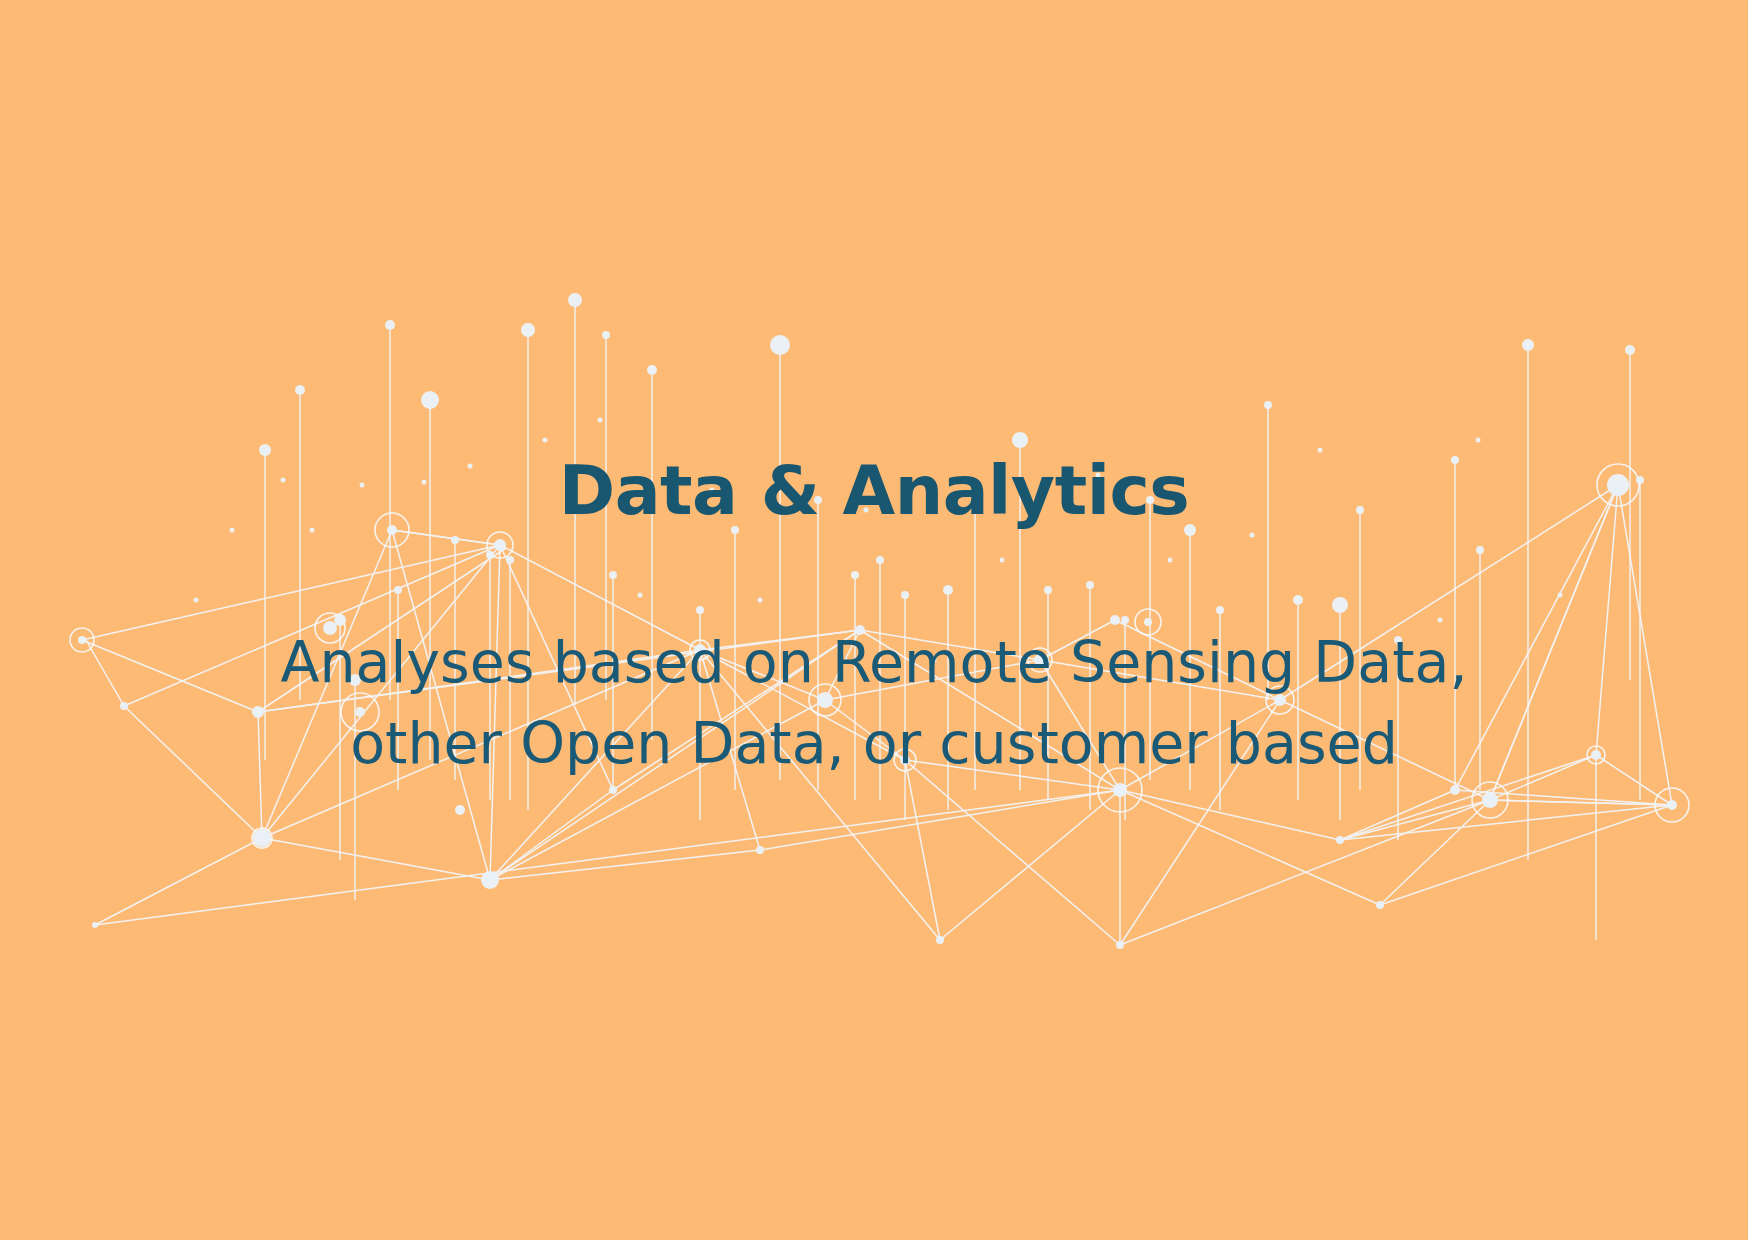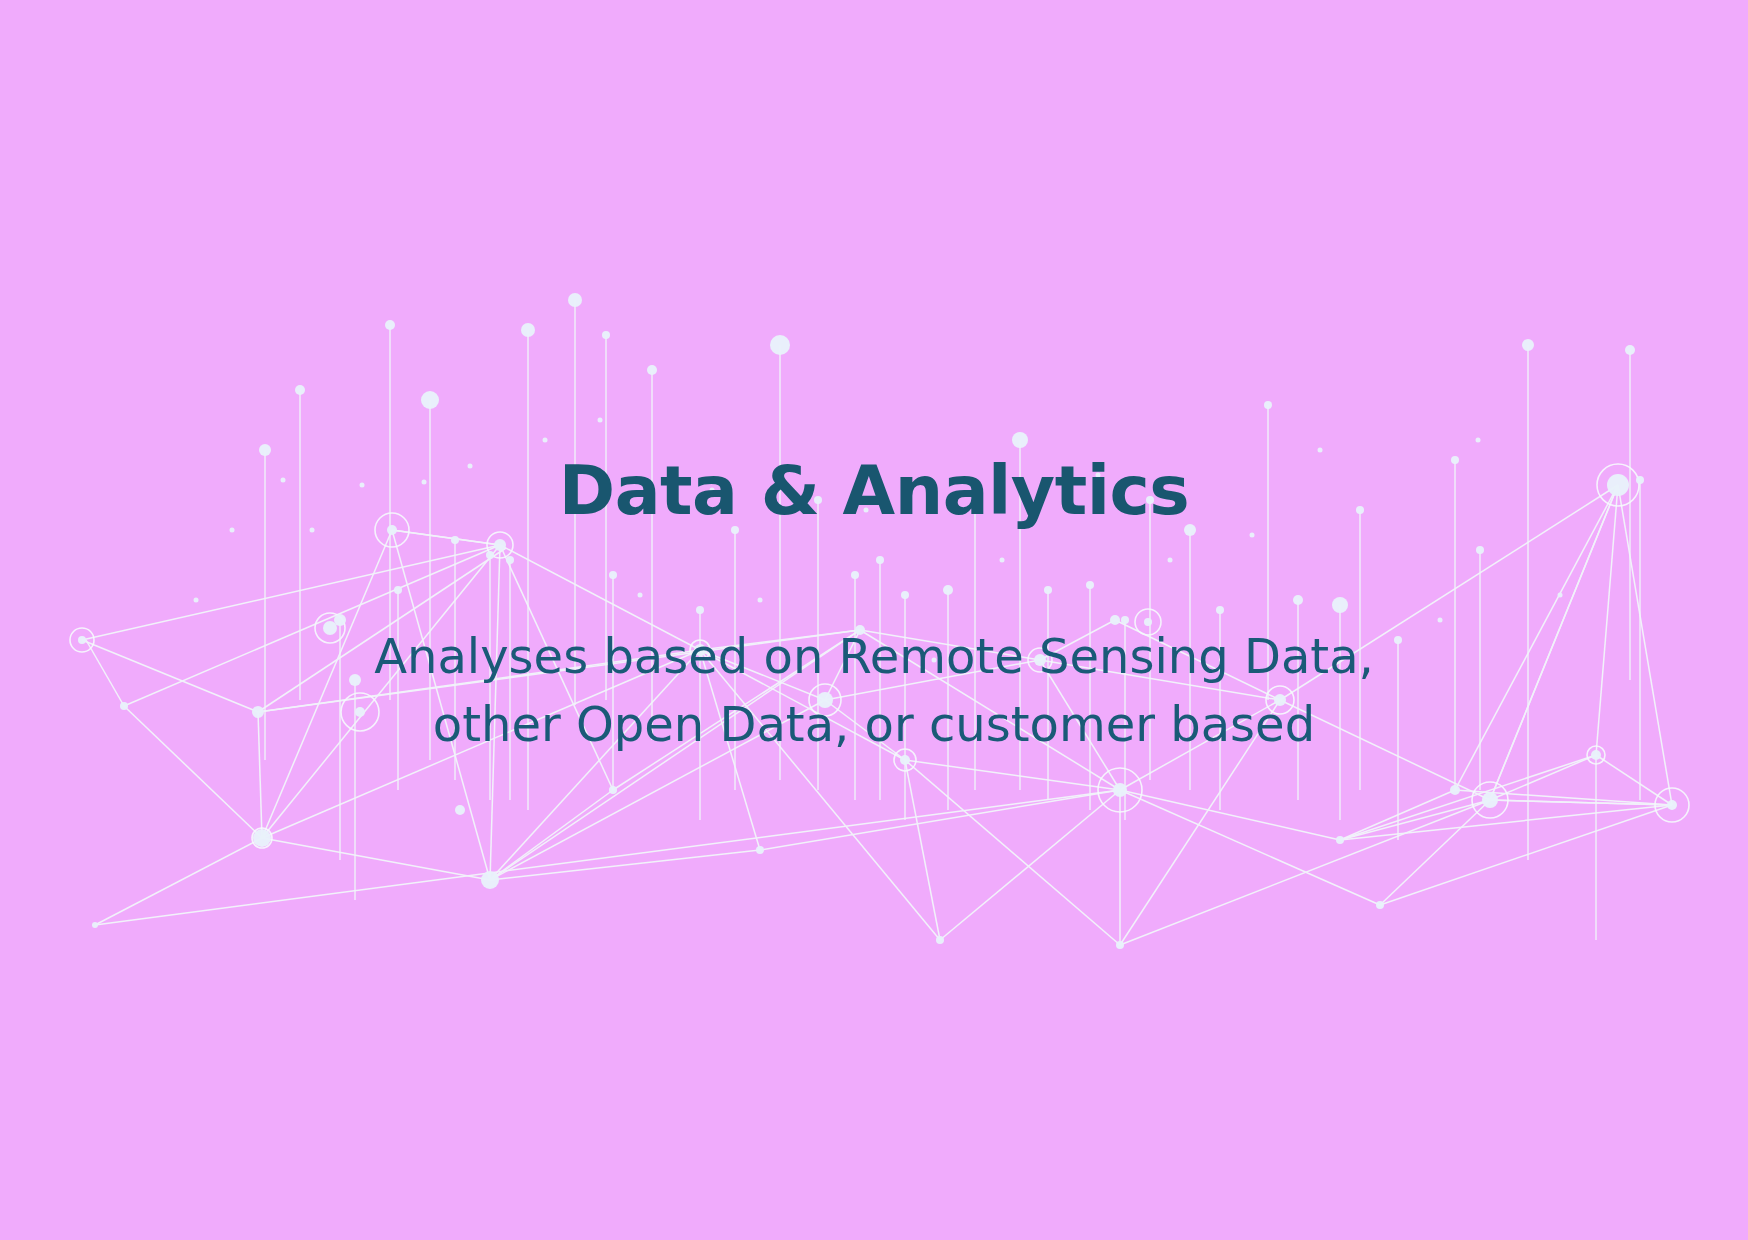--- a/index.html
+++ b/index.html
@@ -8,21 +8,21 @@
     padding: 0;
     background: #ced0d4;
   }
   body {
     font-family: "Liberation Sans", sans-serif;
   }
   #hero {
     position: relative;
     width: 1748px;
     height: 1240px;
-    background: #f0abfc;
+    background: #fdba74;
     overflow: hidden;
   }
   #network-graphic {
     position: absolute;
     left: 0;
     top: 0;
     width: 1748px;
     height: 1240px;
     pointer-events: none;
   }
@@ -55,21 +55,21 @@
   }
   .hero-subtitle {
     margin: 0;
     padding: 0;
     position: absolute;
     left: 0;
     right: 0;
     top: 622px;
     text-align: center;
     font-family: "DejaVu Sans", "Liberation Sans", sans-serif;
-    font-size: 48px;
+    font-size: 57px;
     font-weight: 400;
     color: #1a5a77;
     line-height: 1.42;
   }
   .hero-subtitle .sub-line {
     display: block;
     white-space: nowrap;
   }
 </style>
 </head>

